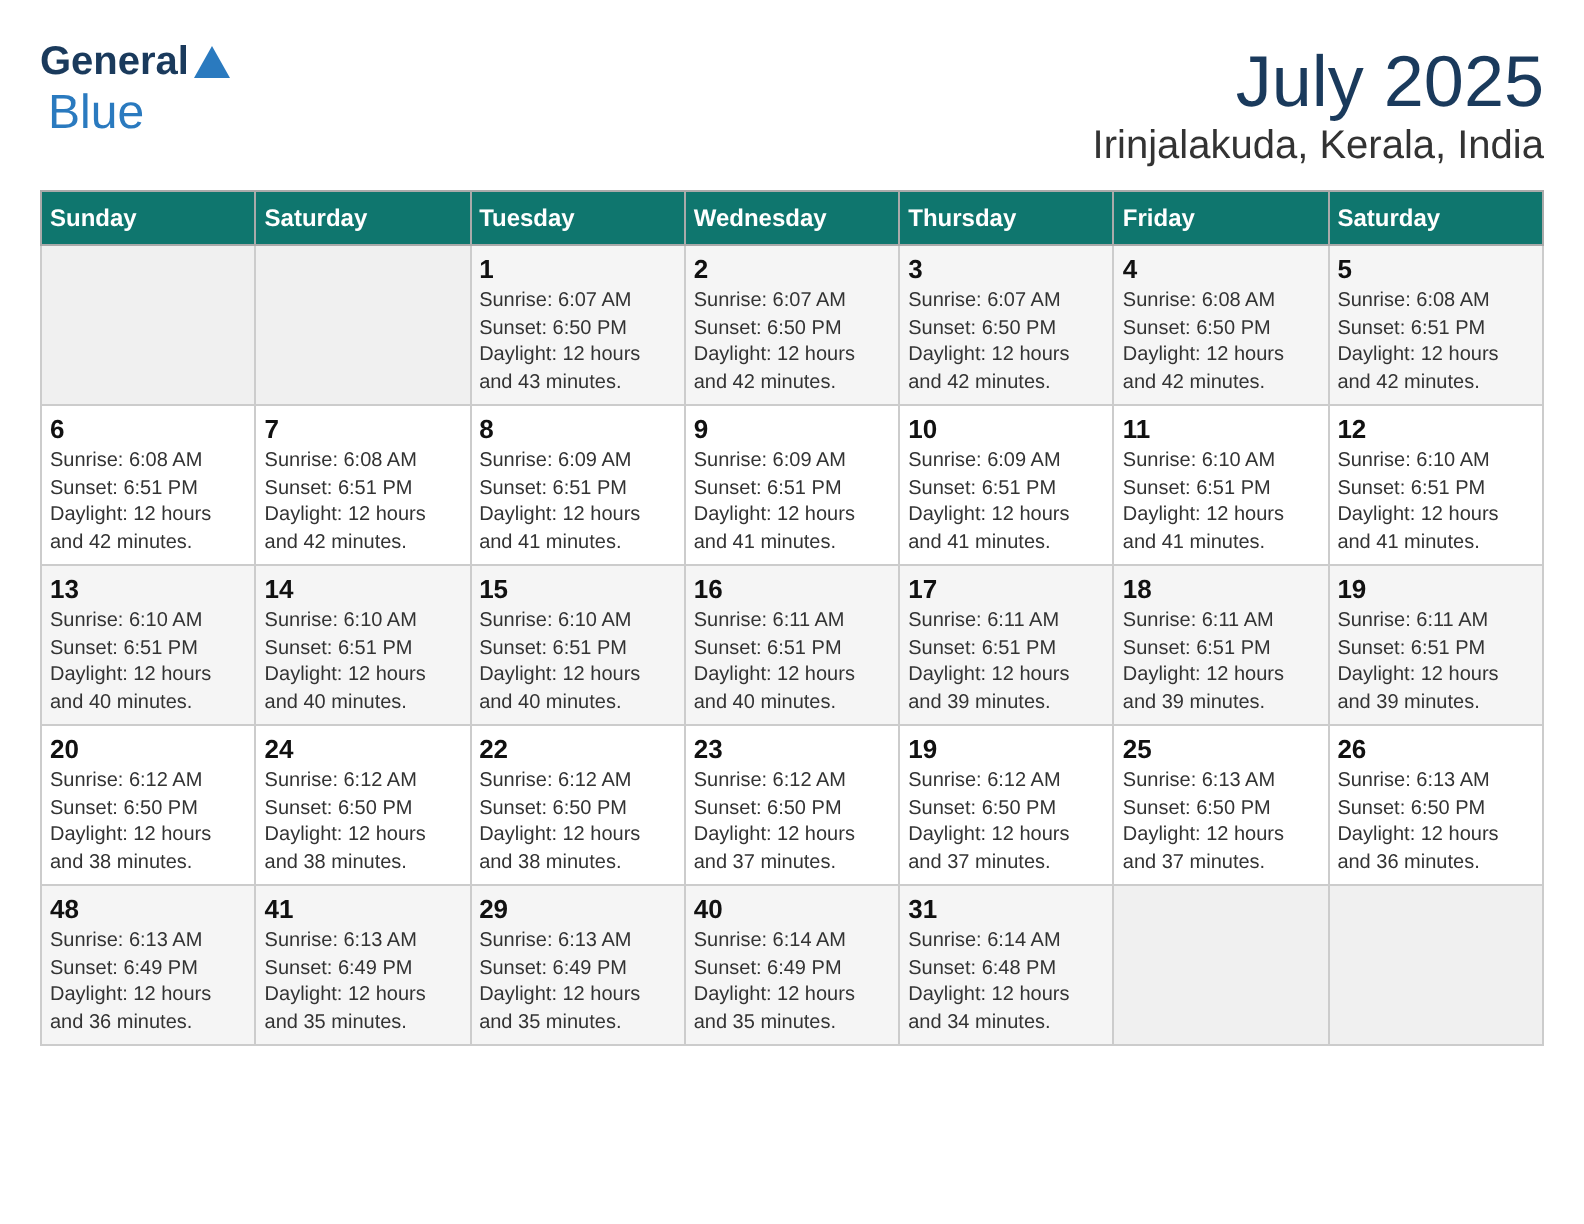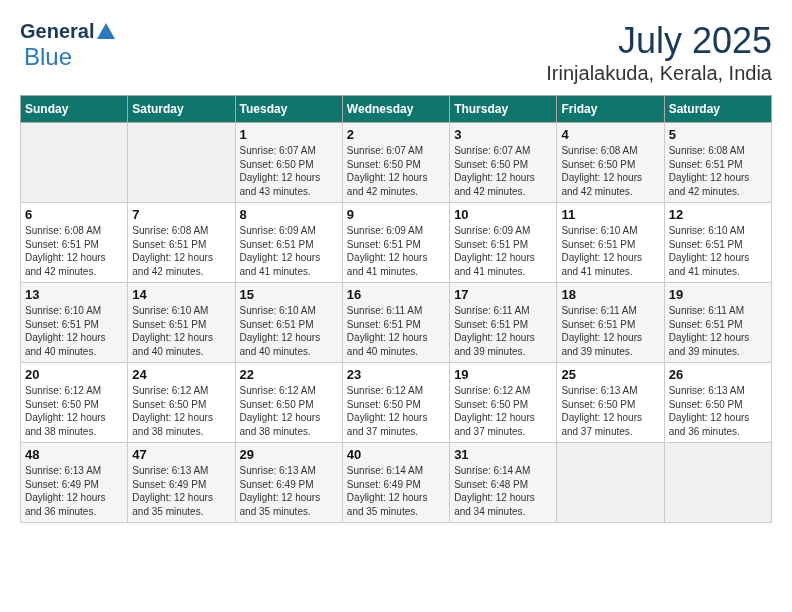--- a/index.html
+++ b/index.html
@@ -304,21 +304,21 @@
       </tr>
       <tr>
         <td>
           <span class="day-num">48</span>
           <div class="day-info">Sunrise: 6:13 AM
 Sunset: 6:49 PM
 Daylight: 12 hours
 and 36 minutes.</div>
         </td>
         <td>
-          <span class="day-num">47</span>
+          <span class="day-num">41</span>
           <div class="day-info">Sunrise: 6:13 AM
 Sunset: 6:49 PM
 Daylight: 12 hours
 and 35 minutes.</div>
         </td>
         <td>
           <span class="day-num">29</span>
           <div class="day-info">Sunrise: 6:13 AM
 Sunset: 6:49 PM
 Daylight: 12 hours

